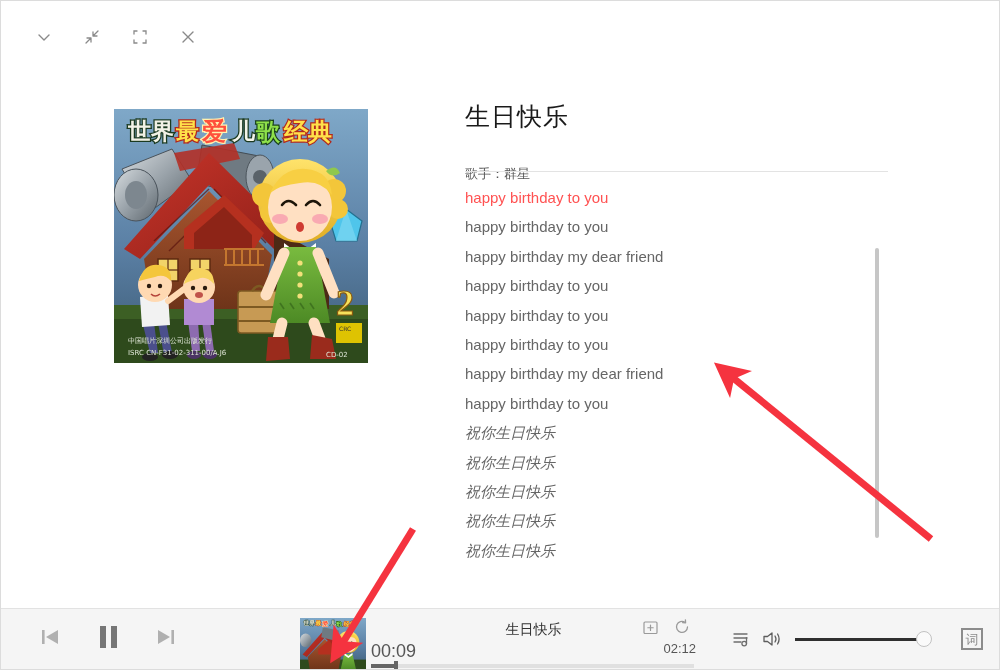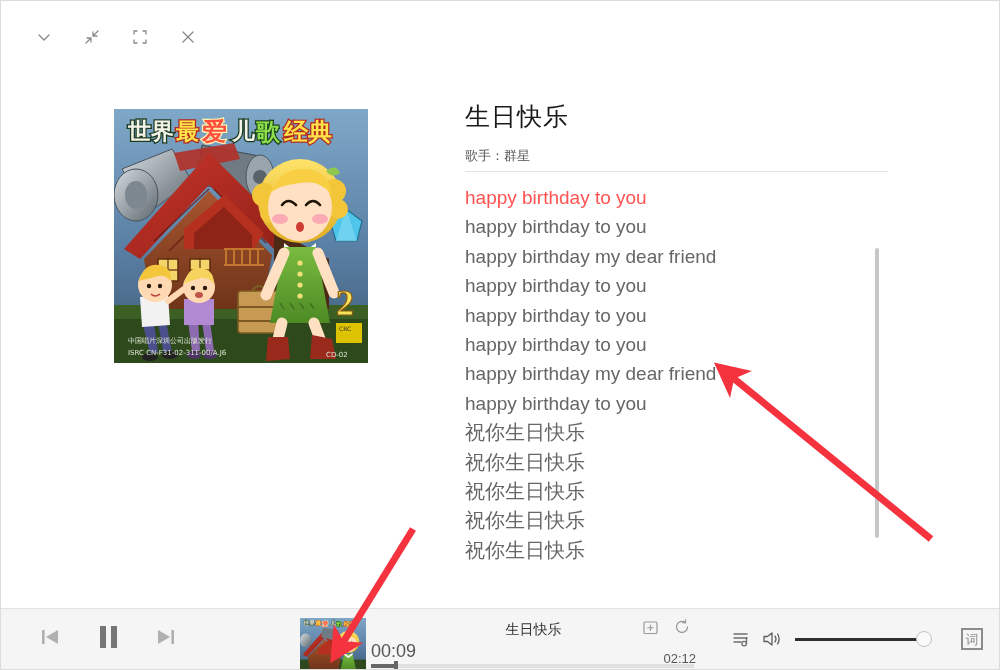--- a/index.html
+++ b/index.html
@@ -49,45 +49,45 @@
 
   
   .info {
     position: absolute; left: 464px; top: 26px; width: 424px;
   }
   .song-title {
     font-size: 25px; color: #1a1a1a; font-weight: 400;
     letter-spacing: 1px; line-height: 34px;
   }
   .meta-row {
-    margin-top: 14px;
+    margin-top: 32px;
     display: flex; align-items: center;
     font-size: 13px; color: #555;
   }
   .meta-artist { width: 130px; }
   .meta-album { }
   .divider {
     position: absolute; left: 464px; top: 98px;
     width: 423px; height: 1px; background: #e3e3e3;
   }
 
   
   .lyrics {
     position: absolute; left: 464px; top: 110px;
     width: 420px; height: 420px;
     overflow: hidden;
   }
   .lyric-line {
-    font-size: 19px;
+    font-size: 15px;
     color: #666;
     line-height: 29.4px;
     white-space: nowrap;
   }
   .lyric-line.active { color: #ff5252; }
-  .lyric-line.cn { font-size: 20px; }
+  .lyric-line.cn { font-size: 15px; font-style: italic; }
 
   .lyric-scrollbar {
     position: absolute; left: 874px; top: 175px;
     width: 4px; height: 290px;
     background: #c6c6c6; border-radius: 2px;
     cursor: pointer;
   }
 
   
   .player {
@@ -120,21 +120,21 @@
   .time-cur {
     position: absolute; left: 0; top: 28px;
     font-size: 18px; color: #555;
   }
   .now-sub {
     position: absolute; left: 0; top: 28px; width: 325px;
     text-align: center; font-size: 13px; color: #444;
   }
   .time-dur {
     position: absolute; right: 0; top: 28px;
-    font-size: 13px; color: #555; margin-top: 10px;
+    font-size: 13px; color: #555;
   }
   .progress {
     position: absolute; left: 0; top: 51px;
     width: 323px; height: 4px; background: #e0e0e0;
     cursor: pointer;
   }
   .progress-fill {
     position: absolute; left: 0; top: 0;
     width: 25px; height: 4px; background: #666;
   }

